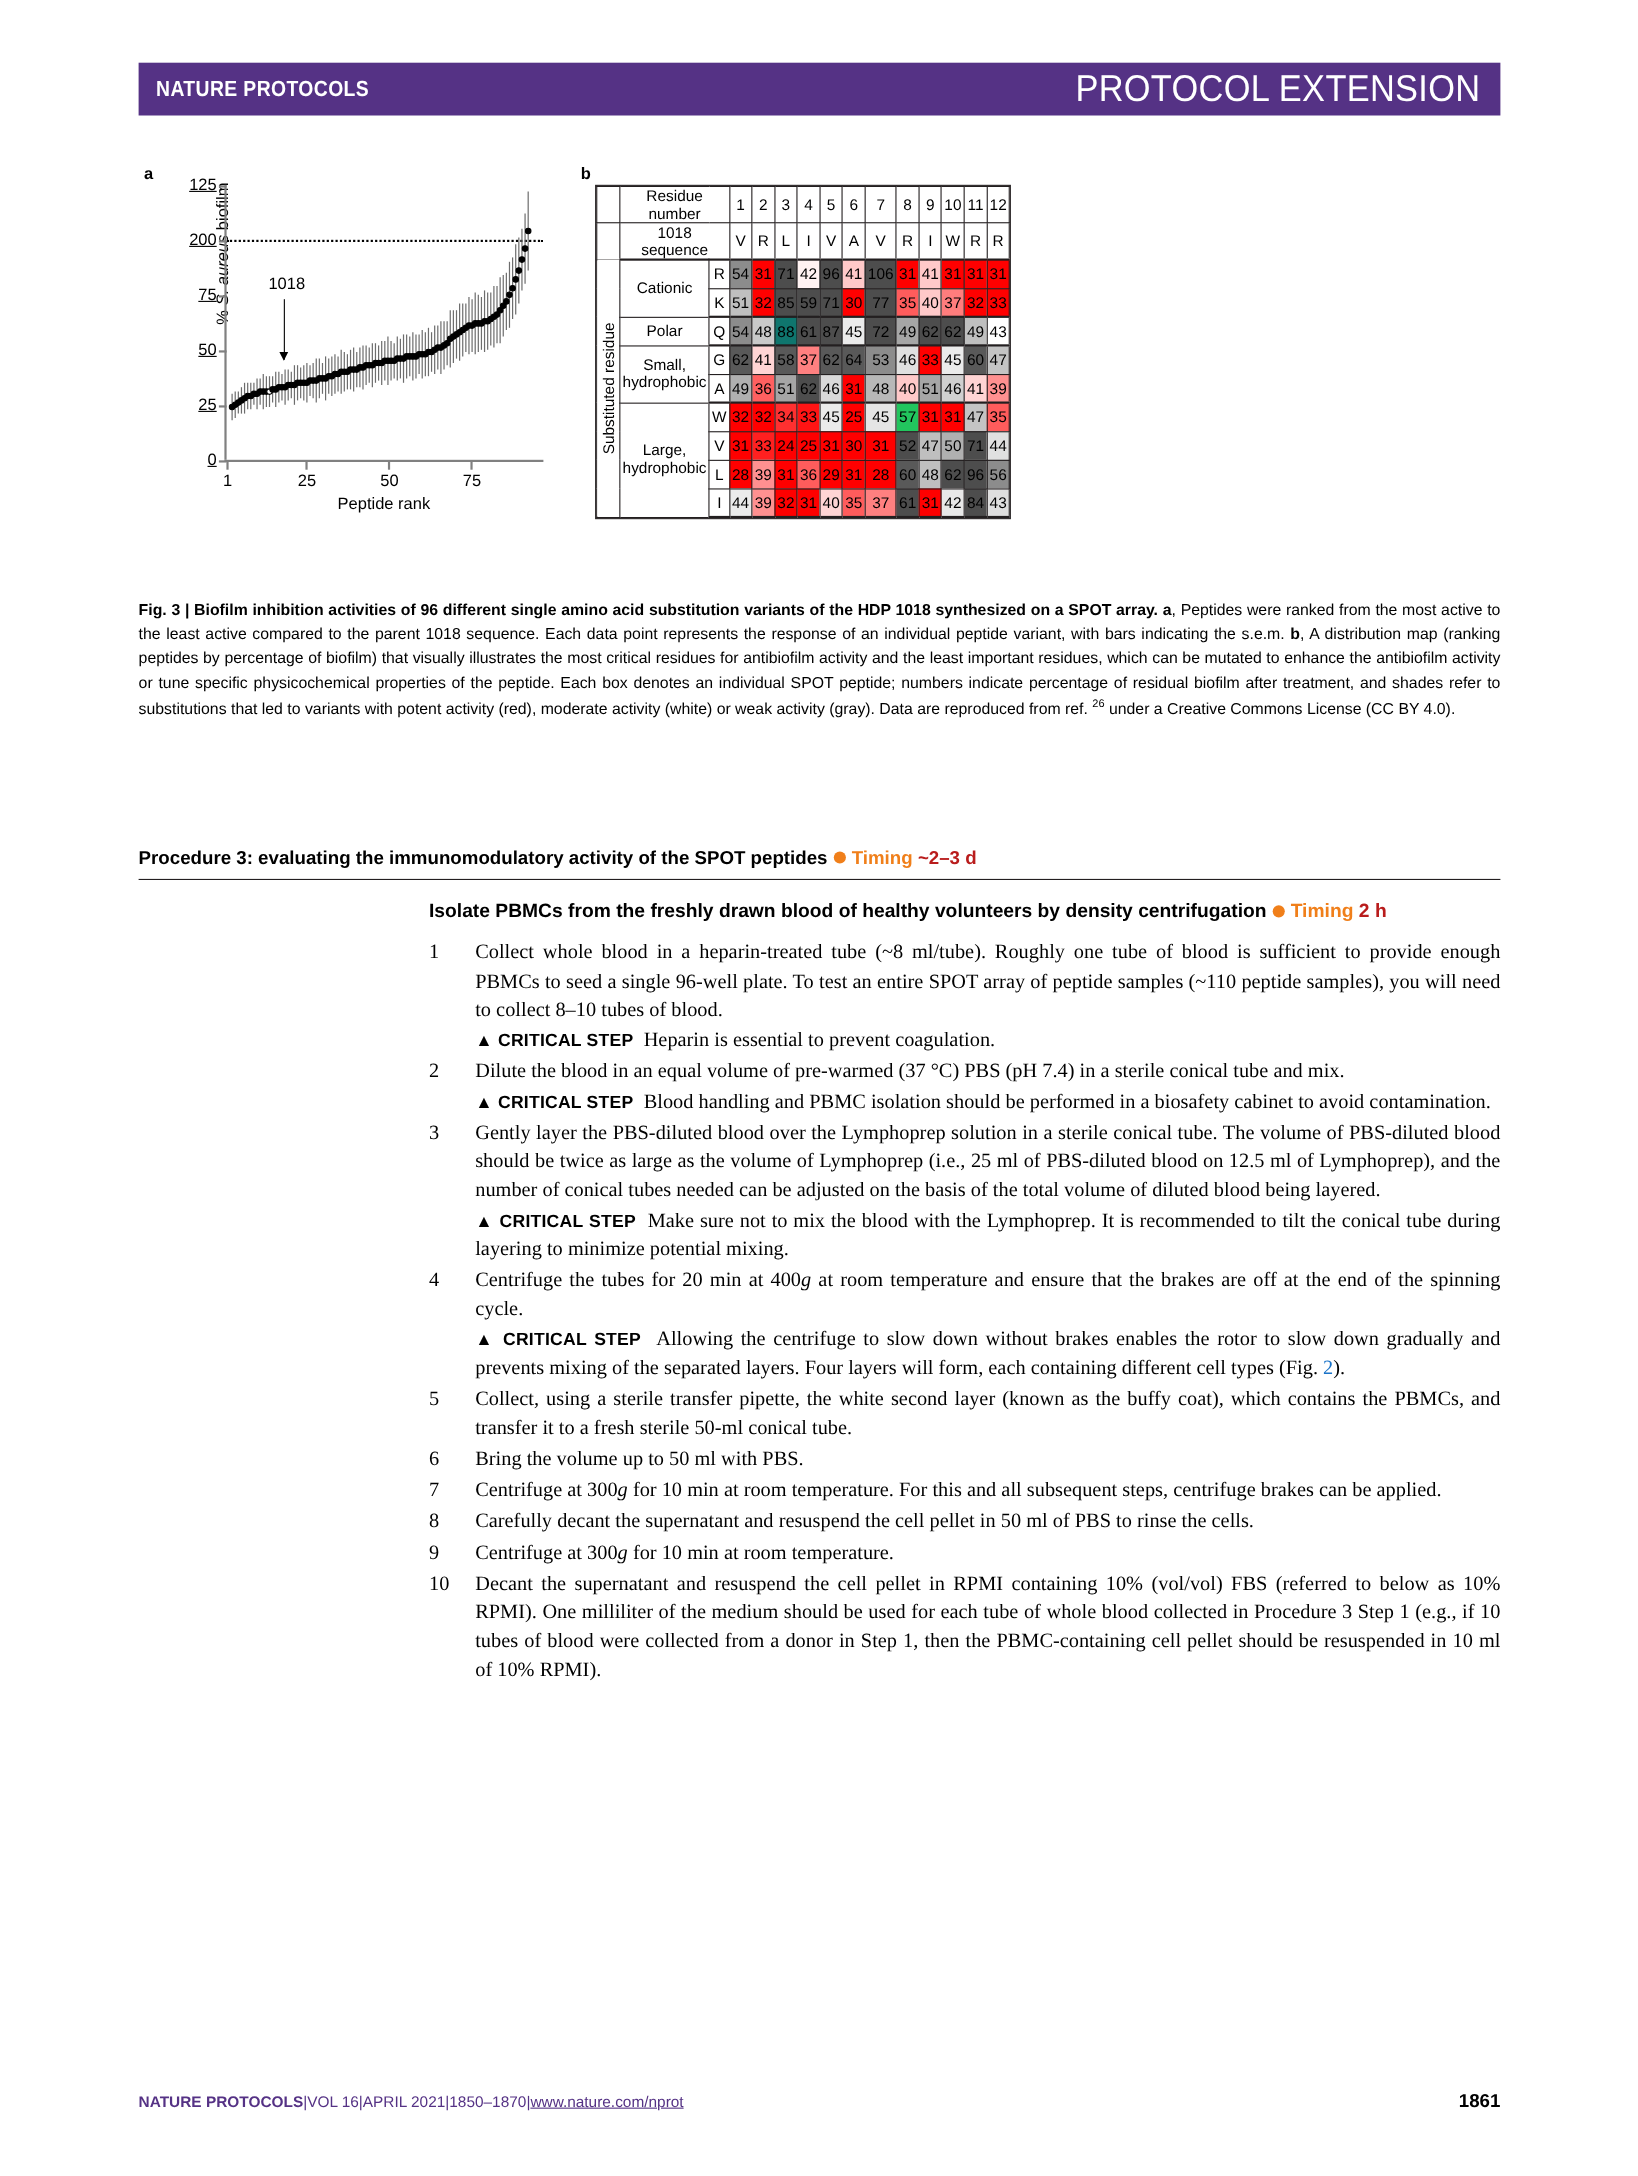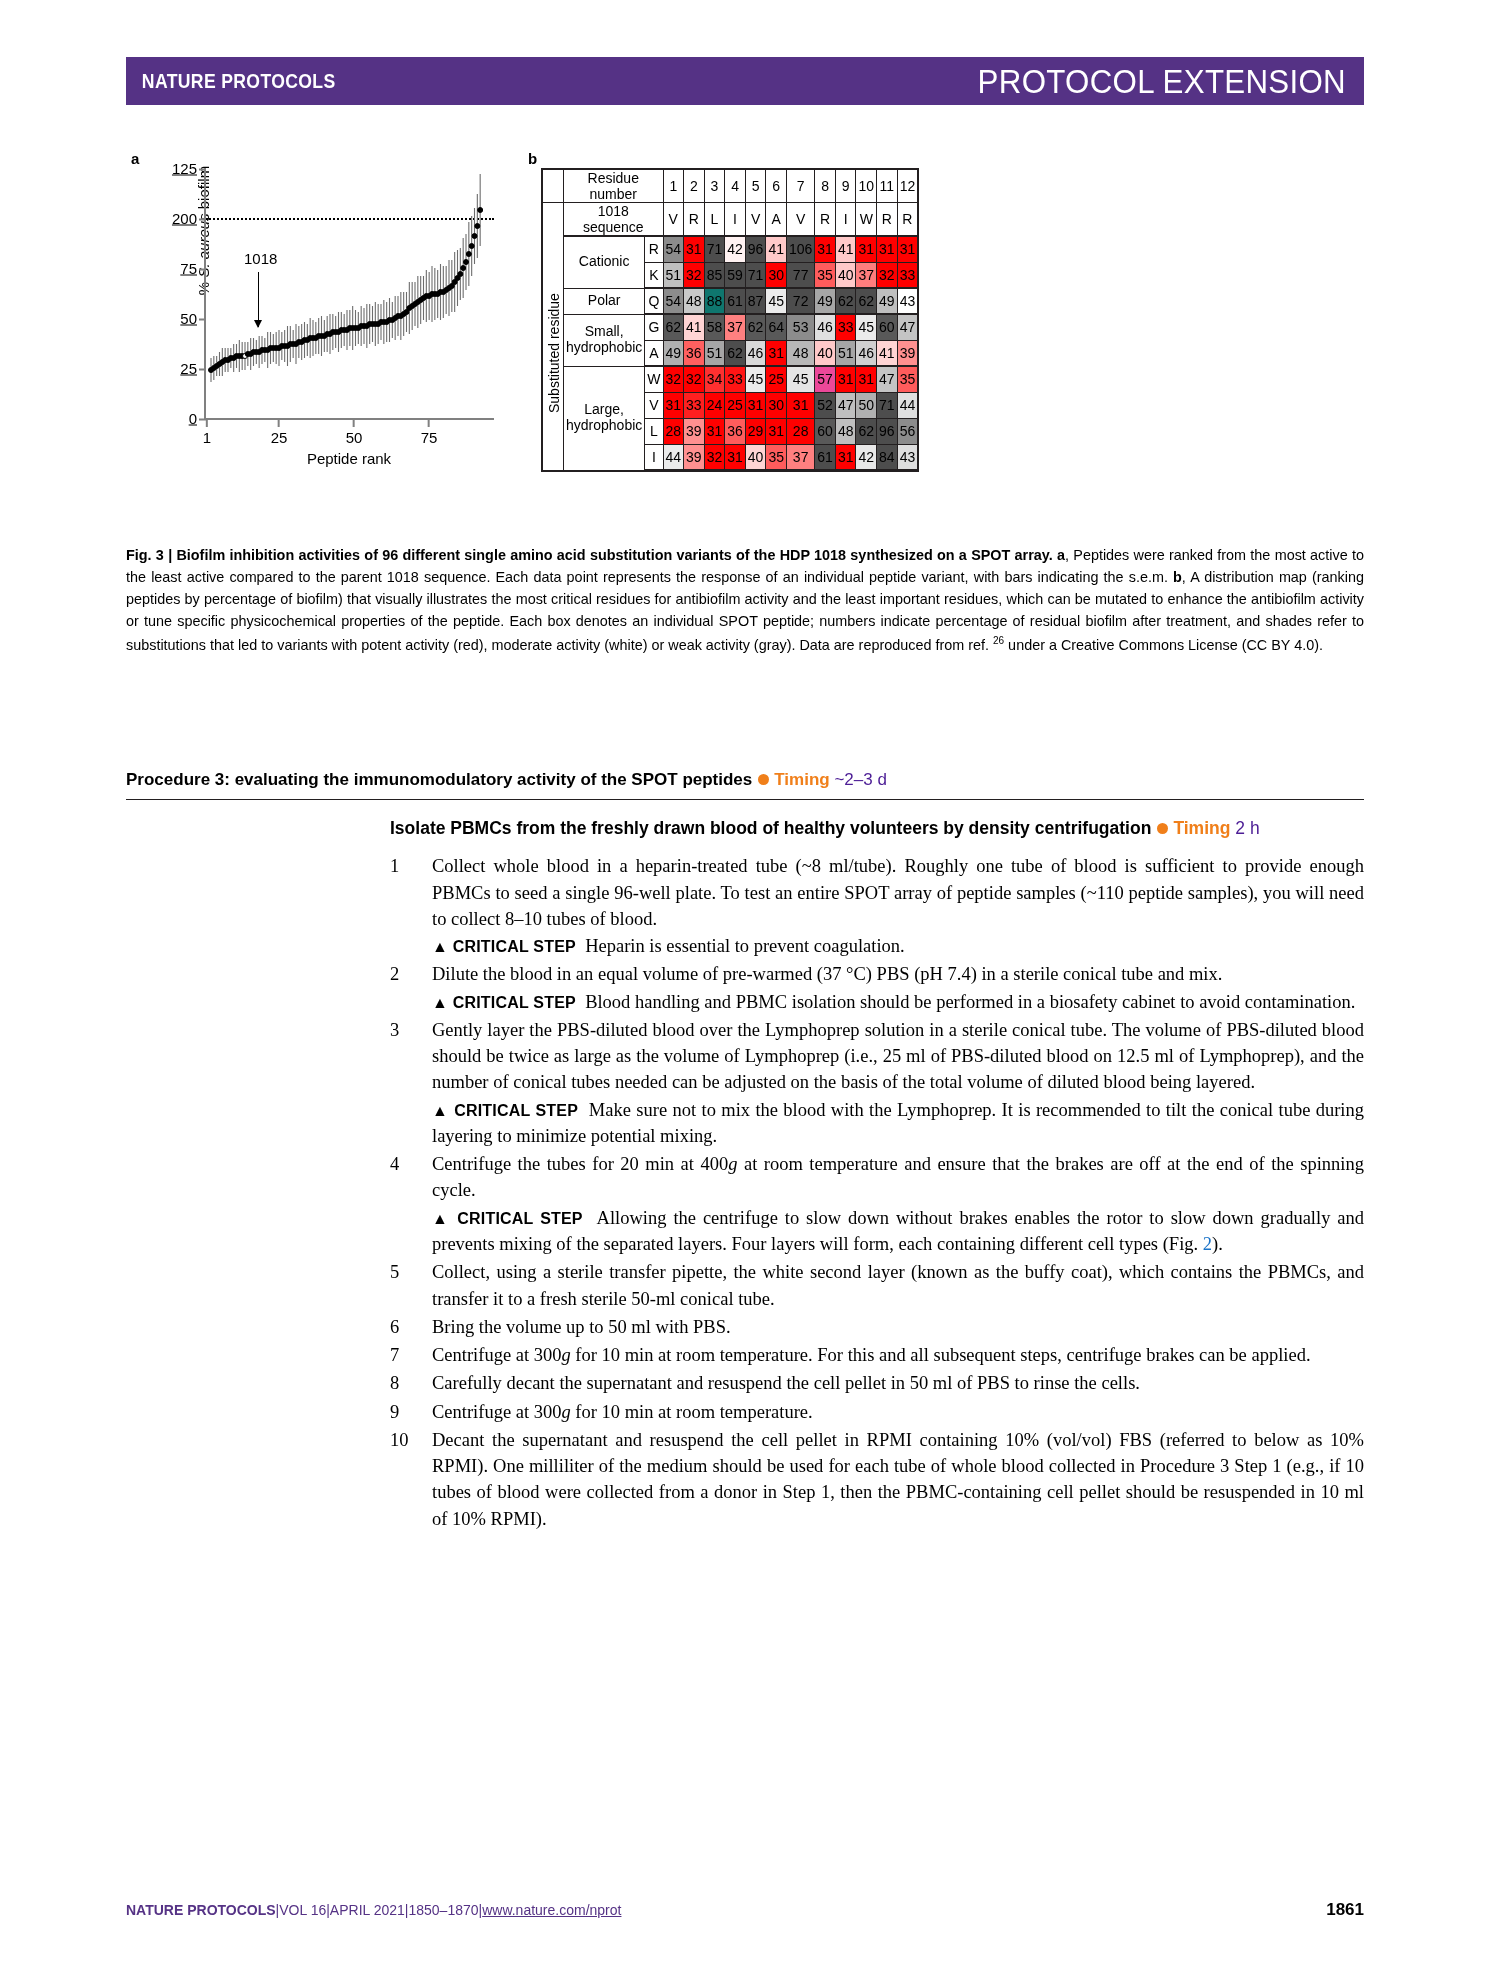--- a/index.html
+++ b/index.html
@@ -143,21 +143,21 @@
     position:absolute; left:126px; top:770px; width:1238px;
     border-bottom:1.3px solid #231f20; padding-bottom:9px;
     font-family:"Liberation Sans", sans-serif;
     font-size:17px; font-weight:bold;
   }
   .timing-dot {
     display:inline-block; width:11px; height:11px; border-radius:50%;
     background:#f07f1a; margin:0 5px 0 6px; vertical-align:baseline;
   }
   .timing-word { color:#f07f1a; font-weight:bold; }
-  .timing-val { color:#4c1d95; font-weight:normal; }
+  .timing-val { color:#b91c1c; font-weight:bold; }
 
   
   .steps {
     position:absolute; left:390px; top:815px; width:974px;
     font-family:"Liberation Serif", serif;
     font-size:18.5px; line-height:1.42;
   }
   .sub-head {
     font-family:"Liberation Sans", sans-serif;
     font-weight:bold; font-size:17.5px; line-height:1.5;
@@ -540,21 +540,21 @@
             <tr>
               <td class="grp" rowspan="4">Large,<br>hydrophobic</td>
               <td class="aa-col">W</td>
               <td class="val" style="background:#ff0000">32</td>
               <td class="val" style="background:#ff0000">32</td>
               <td class="val" style="background:#ff3030">34</td>
               <td class="val" style="background:#ff1414">33</td>
               <td class="val" style="background:#ebebeb">45</td>
               <td class="val" style="background:#ff0000">25</td>
               <td class="val" style="background:#e5e5e5">45</td>
-              <td class="val" style="background:#ec4899">57</td>
+              <td class="val" style="background:#22c55e">57</td>
               <td class="val" style="background:#ff0000">31</td>
               <td class="val" style="background:#ff0000">31</td>
               <td class="val" style="background:#c4c4c4">47</td>
               <td class="val" style="background:#ff5c5c">35</td>
             </tr>
             <tr>
               <td class="aa-col">V</td>
               <td class="val" style="background:#ff0000">31</td>
               <td class="val" style="background:#ff2020">33</td>
               <td class="val" style="background:#ff0000">24</td>

